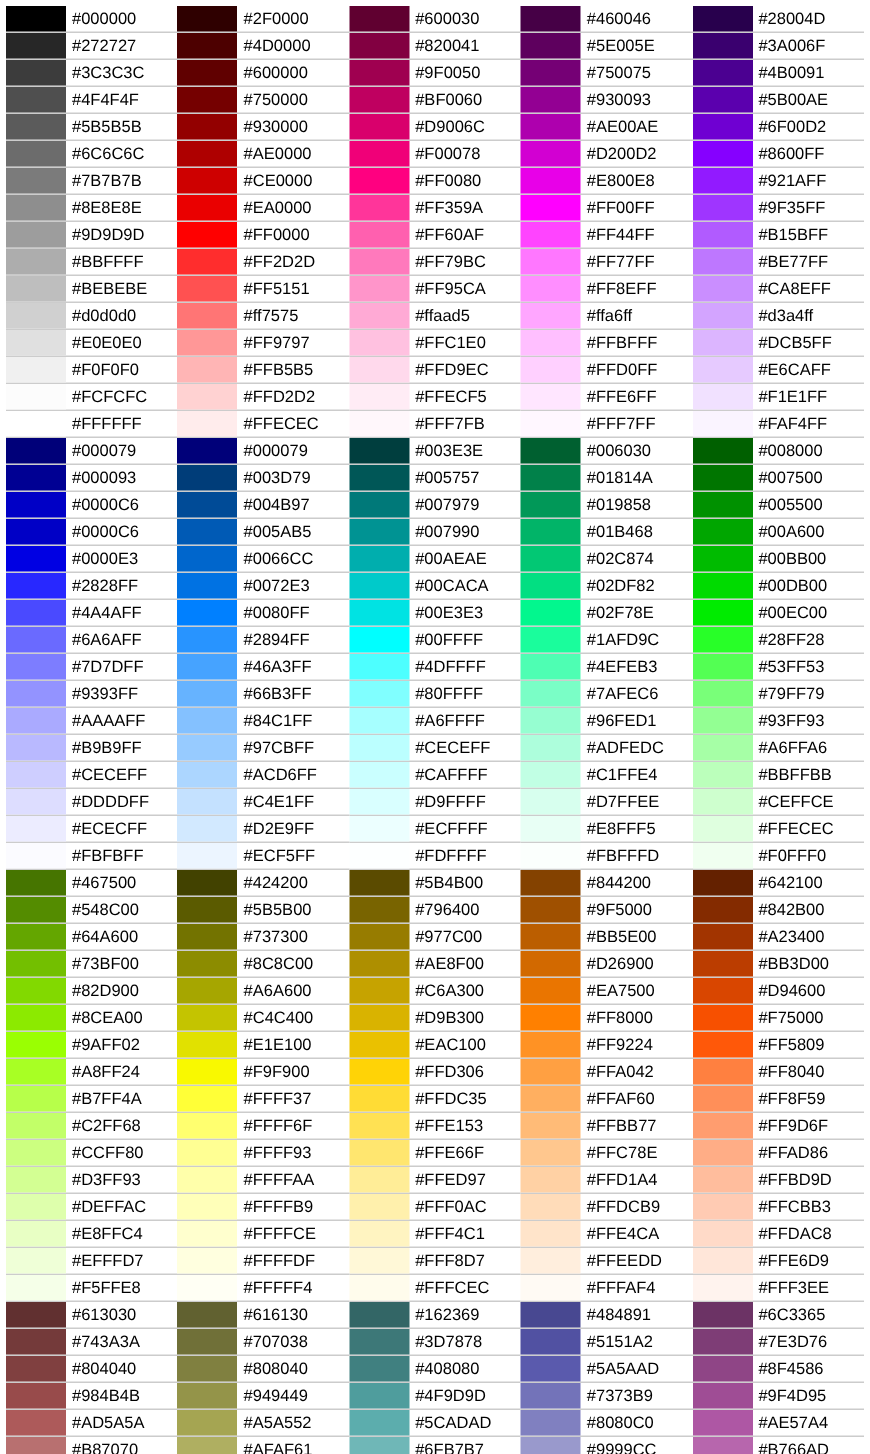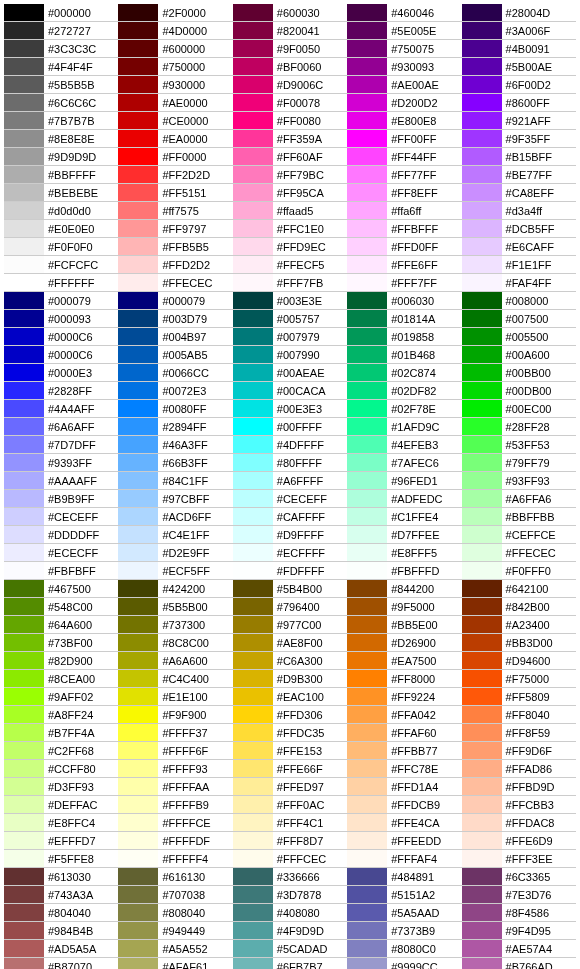--- a/index.html
+++ b/index.html
@@ -975,21 +975,21 @@
     <div class="cell">
       <div class="sw" style="background: rgb(97, 48, 48);"></div>
       <div class="hx">#613030</div>
     </div>
     <div class="cell">
       <div class="sw" style="background: rgb(97, 97, 48);"></div>
       <div class="hx">#616130</div>
     </div>
     <div class="cell">
       <div class="sw" style="background: rgb(51, 102, 102);"></div>
-      <div class="hx">#336666</div>
+      <div class="hx">#162369</div>
     </div>
     <div class="cell">
       <div class="sw" style="background: rgb(72, 72, 145);"></div>
       <div class="hx">#484891</div>
     </div>
     <div class="cell">
       <div class="sw" style="background: rgb(108, 51, 101);"></div>
       <div class="hx">#6C3365</div>
     </div>
     <div class="cell">

